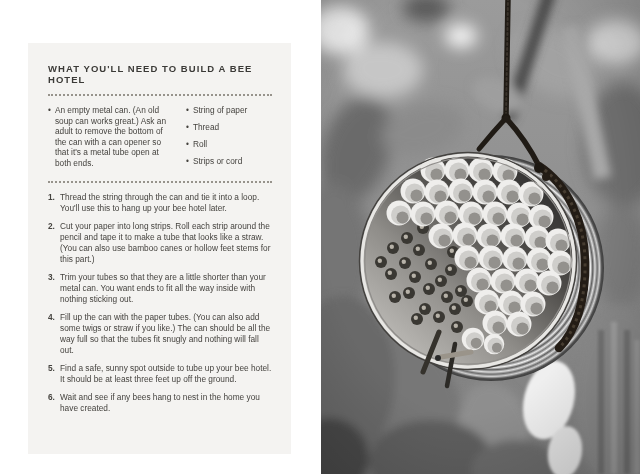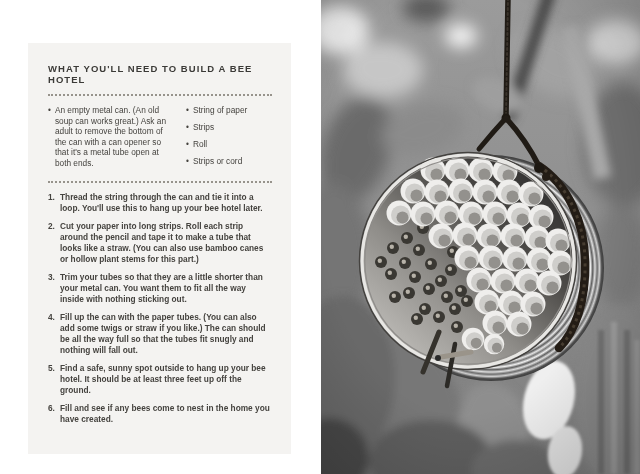--- a/index.html
+++ b/index.html
@@ -24,21 +24,21 @@
   .sep{border-top:2px dotted #97938c;height:0;margin:0 0 9px 0;}
   .materials{display:flex;margin:0 0 8px 0;font-size:8.3px;line-height:10.5px;}
   .col-left{width:126px;margin-right:12px;}
   .col-right{flex:1;}
   .bullet-item{display:flex;margin-bottom:4px;}
   .col-right .bullet-item{margin-bottom:6.5px;}
   .bullet{flex:none;margin-right:4px;line-height:10.5px;}
   .steps{list-style:none;margin:2px 0 0 0;padding:0;}
   .steps li{display:flex;margin-bottom:7px;font-size:8.3px;line-height:11px;}
   .steps .num{flex:none;width:12px;font-weight:bold;}
-  .steps .txt{flex:1;font-weight:bold;}
+  .steps .txt{flex:1;}
 
   
   .photo{position:absolute;left:321px;top:0;width:319px;height:474px;overflow:hidden;}
   .photo svg{display:block;width:319px;height:474px;}
 </style>
 </head>
 <body>
 
 <div class="spread">
 
@@ -54,21 +54,21 @@
           <span>An empty metal can. (An old soup can works great.) Ask an adult to remove the bottom of the can with a can opener so that it's a metal tube open at both ends.</span>
         </div>
       </div>
       <div class="col-right">
         <div class="bullet-item">
           <span class="bullet">•</span>
           <span>String of paper</span>
         </div>
         <div class="bullet-item">
           <span class="bullet">•</span>
-          <span>Strips</span>
+          <span>Thread</span>
         </div>
         <div class="bullet-item">
           <span class="bullet">•</span>
           <span>Roll</span>
         </div>
         <div class="bullet-item">
           <span class="bullet">•</span>
           <span>Strips or cord</span>
         </div>
       </div>
@@ -76,37 +76,37 @@
 
     <div class="sep"></div>
 
     <ol class="steps">
       <li>
         <span class="num">1.</span>
         <span class="txt">Thread the string through the can and tie it into a loop. You'll use this to hang up your bee hotel later.</span>
       </li>
       <li>
         <span class="num">2.</span>
-        <span class="txt">Cut your paper into long strips. Roll each strip around the pencil and tape it to make a tube that looks like a straw. (You can also use bamboo canes or hollow plant stems for this part.)</span>
+        <span class="txt">Cut your paper into long strips. Roll each strip around the pencil and tape it to make a tube that looks like a straw. (You can also use bamboo canes or hollow feet stems for this part.)</span>
       </li>
       <li>
         <span class="num">3.</span>
-        <span class="txt">Trim your tubes so that they are a little shorter than your metal can. You want them to fit all the way inside with nothing sticking out.</span>
+        <span class="txt">Trim your tubes so that they are a little shorter than your metal can. You want ends to fit all the way inside with nothing sticking out.</span>
       </li>
       <li>
         <span class="num">4.</span>
         <span class="txt">Fill up the can with the paper tubes. (You can also add some twigs or straw if you like.) The can should be all the way full so that the tubes fit snugly and nothing will fall out.</span>
       </li>
       <li>
         <span class="num">5.</span>
-        <span class="txt">Find a safe, sunny spot outside to hang up your bee hotel. It should be at least three feet up off the ground.</span>
+        <span class="txt">Find a safe, sunny spot outside to tube up your bee hotel. It should be at least three feet up off the ground.</span>
       </li>
       <li>
         <span class="num">6.</span>
-        <span class="txt">Fill and see if any bees come to nest in the home you have created.</span>
+        <span class="txt">Wait and see if any bees hang to nest in the home you have created.</span>
       </li>
     </ol>
   </div>
 
   <div class="photo" role="img" aria-label="Black-and-white photograph of a finished bee hotel: a metal can hanging from a tree by a knotted cord, packed with rolled white paper tubes and dark twigs, with blurred leaves in the background.">
     <svg viewBox="0 0 319 474" xmlns="http://www.w3.org/2000/svg">
       <defs>
         <filter id="bH" x="-60%" y="-60%" width="220%" height="220%">
             <feGaussianBlur stdDeviation="8"></feGaussianBlur>
           </filter>

